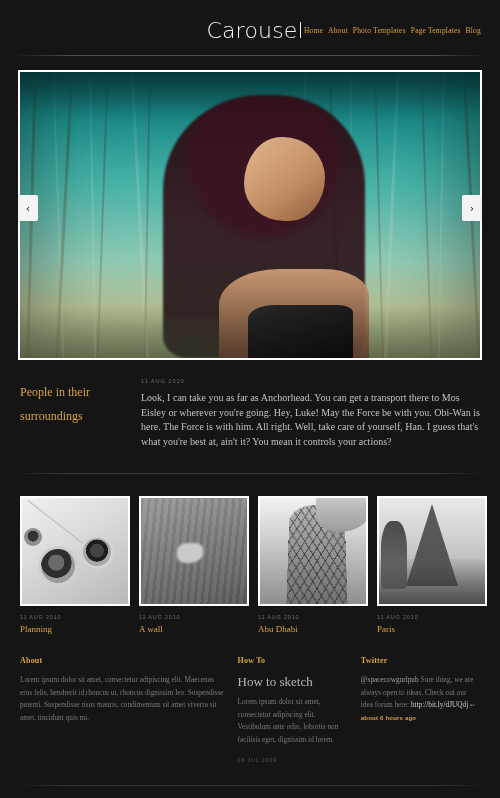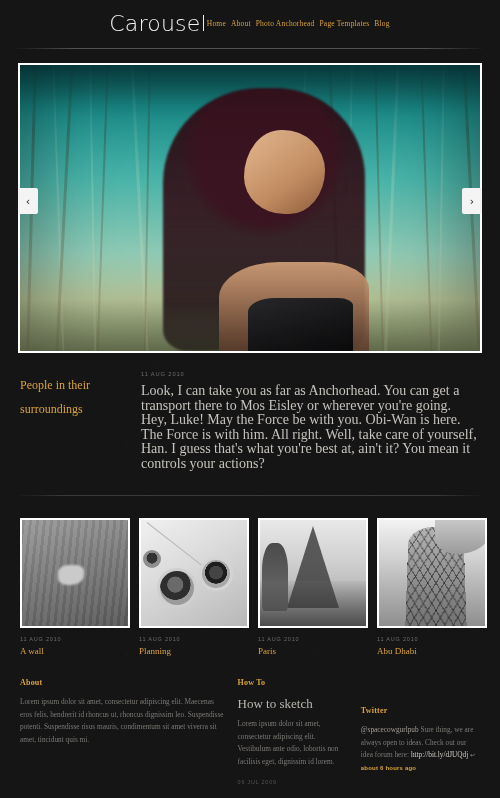--- a/index.html
+++ b/index.html
@@ -18,22 +18,23 @@
       radial-gradient(circle at 88% 55%, rgba(255,255,255,0.015) 0 1px, transparent 1px);
     background-size: 140px 160px, 190px 210px, 110px 130px, 230px 180px;
   }
   .wrap { width: 500px; position: relative; }
 
   
   .header {
     height: 48px;
     display: flex;
     align-items: center;
-    justify-content: center;
+    justify-content: flex-end;
     padding: 0 19px 0 18px;
+    margin-top: 7px;
   }
   .logo {
     font-family: "DejaVu Sans", sans-serif;
     font-size: 22px;
     font-weight: 300;
     color: #f2f2f2;
     letter-spacing: 0.2px;
     line-height: 1;
   }
   .nav { display: flex; align-items: center; gap: 5px; padding-bottom: 2px; }
@@ -126,21 +127,21 @@
   }
   .article-body { flex: 1; }
   .meta {
     color: #6d6d6d; font-size: 5.7px;
     letter-spacing: 0.9px;
     font-family: "Liberation Sans", sans-serif;
     text-transform: uppercase;
     margin-bottom: 7px;
   }
   .article-text {
-    color: #c6c2bd; font-size: 14px; line-height: 14.5px;
+    color: #c6c2bd; font-size: 10px; line-height: 14.5px;
   }
 
   .rule2 {
     height: 1px; margin: 24px 20px 0 20px;
     background: linear-gradient(to right, rgba(255,255,255,0.015), rgba(255,255,255,0.16) 10%, rgba(255,255,255,0.16) 90%, rgba(255,255,255,0.015));
   }
 
   
   .thumbs { display: flex; gap: 9px; padding: 22px 20px 0 20px; }
   .thumb { width: 110px; }
@@ -190,21 +191,21 @@
     border-bottom: 82px solid rgba(60,60,58,0.82); }
   .t4::after { content:""; position:absolute; left:0; bottom:0; width:100%; height:42%;
     background: linear-gradient(to top, rgba(50,50,48,0.75), rgba(120,120,118,0.1)); }
   .t4-tree { position:absolute; left:2%; top:22%; width:26px; height:68px;
     background: linear-gradient(to bottom, #4a4a48, #6f6f6d); border-radius: 40% 40% 10% 10%; }
 
   
   .footer { display: flex; padding: 22px 20px 0 20px; gap: 14px; }
   .col-about { width: 205px; }
   .col-howto { width: 110px; }
-  .col-twitter { width: 120px; margin-top: 28px; }
+  .col-twitter { width: 120px; }
   .col-h {
     color: #d9a23d; font-size: 8px; font-weight: bold;
     margin-bottom: 9px; letter-spacing: 0.2px;
   }
   .col-p { color: #7d7a76; font-size: 7.3px; line-height: 12.6px; }
   .howto-title { color: #b9b5b0; font-size: 13px; margin-bottom: 6px; }
   .howto-date { margin-top: 11px; color: #58544f; font-size: 5.4px; letter-spacing: 0.8px;
     font-family: "Liberation Sans", sans-serif; text-transform: uppercase; }
   .tw-user { color: #a49e97; }
   .tw-link { color: #cfcac4; }
@@ -231,21 +232,21 @@
 </head>
 <body>
 
 <div class="wrap">
 
   <div class="header">
     <div class="logo">Carousel</div>
     <div class="nav">
       <a href="#">Home</a>
       <a href="#">About</a>
-      <a href="#">Photo Anchorhead</a>
+      <a href="#">Photo Templates</a>
       <a href="#">Page Templates</a>
       <a href="#" class="last">Blog</a>
     </div>
   </div>
   <div class="rule"></div>
 
   <div class="hero-wrap">
     <div class="hero">
       <div class="hero-img">
         <div class="reeds">
@@ -283,44 +284,44 @@
     <div class="article-body">
       <div class="meta">11 AUG 2010</div>
       <div class="article-text">Look, I can take you as far as Anchorhead. You can get a transport there to Mos Eisley or wherever you're going. Hey, Luke! May the Force be with you. Obi-Wan is here. The Force is with him. All right. Well, take care of yourself, Han. I guess that's what you're best at, ain't it? You mean it controls your actions?</div>
     </div>
   </div>
 
   <div class="rule2"></div>
 
   <div class="thumbs">
     <div class="thumb">
-      <div class="thumb-frame t2"></div>
-      <div class="thumb-meta">11 AUG 2010</div>
-      <div class="thumb-title">A wall</div>
-    </div>
-    <div class="thumb">
       <div class="thumb-frame t1">
         <div class="t1-line"></div>
           <div class="t1-extra"></div>
       </div>
       <div class="thumb-meta">11 AUG 2010</div>
       <div class="thumb-title">Planning</div>
     </div>
     <div class="thumb">
+      <div class="thumb-frame t2"></div>
+      <div class="thumb-meta">11 AUG 2010</div>
+      <div class="thumb-title">A wall</div>
+    </div>
+    <div class="thumb">
+      <div class="thumb-frame t3"></div>
+      <div class="thumb-meta">11 AUG 2010</div>
+      <div class="thumb-title">Abu Dhabi</div>
+    </div>
+    <div class="thumb">
       <div class="thumb-frame t4">
         <div class="t4-tree"></div>
       </div>
       <div class="thumb-meta">11 AUG 2010</div>
       <div class="thumb-title">Paris</div>
     </div>
-    <div class="thumb">
-      <div class="thumb-frame t3"></div>
-      <div class="thumb-meta">11 AUG 2010</div>
-      <div class="thumb-title">Abu Dhabi</div>
-    </div>
   </div>
 
   <div class="footer">
     <div class="col-about">
       <div class="col-h">About</div>
       <div class="col-p">Lorem ipsum dolor sit amet, consectetur adipiscing elit. Maecenas eros felis, hendrerit id rhoncus ut, rhoncus dignissim leo. Suspendisse potenti. Suspendisse risus mauris, condimentum sit amet viverra sit amet, tincidunt quis mi.</div>
     </div>
     <div class="col-howto">
       <div class="col-h">How To</div>
       <div class="howto-title">How to sketch</div>

